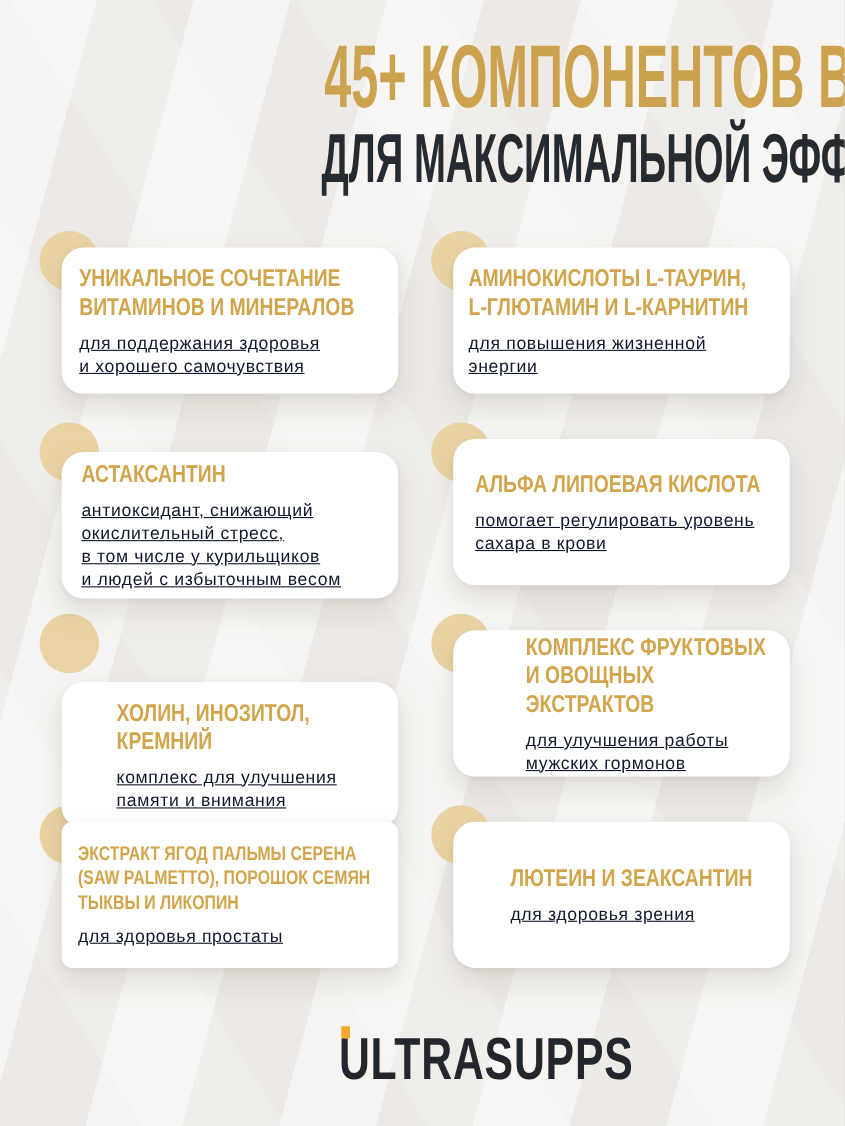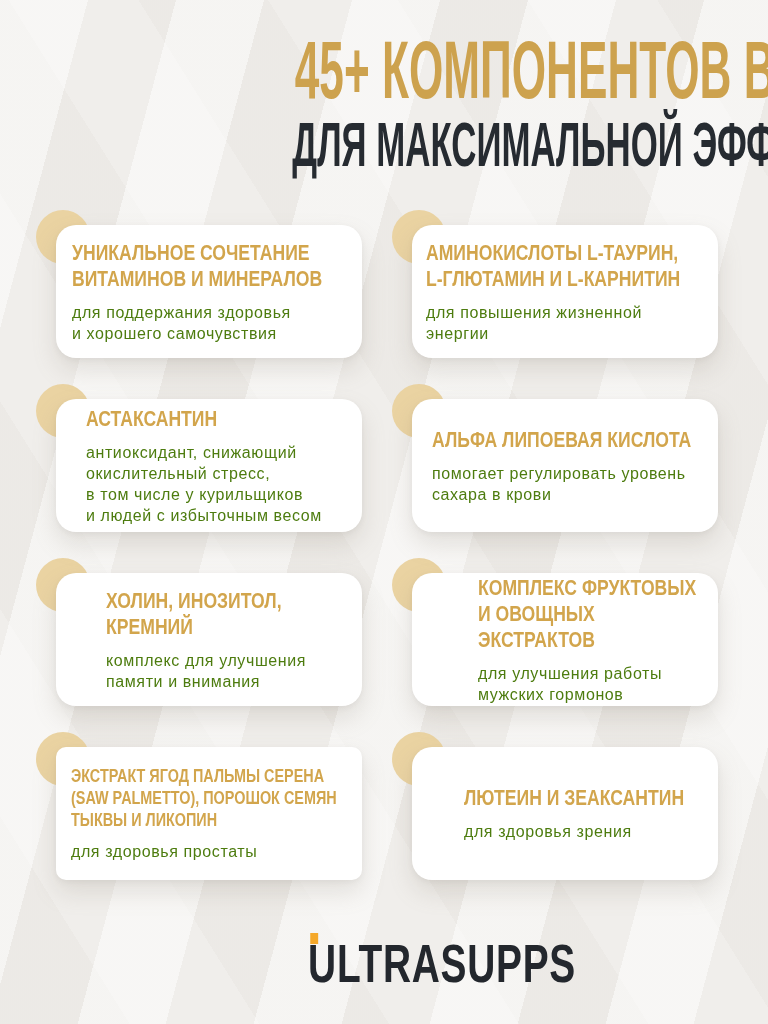--- a/index.html
+++ b/index.html
@@ -49,28 +49,28 @@
   .heading{
     font-weight:bold;font-size:22px;line-height:26px;
     color:#d2a54c;white-space:pre-line;letter-spacing:0px;
     width:125%;transform:scaleX(.8);transform-origin:left top;
     margin:0 0 0 0;
   }
   .heading.sm{font-size:18px;line-height:22px;width:125%;}
   .desc{
     margin-top:10px;
     font-size:16px;line-height:21px;letter-spacing:.6px;
-    color:#4d7c0f;white-space:pre-line;
+    color:#0f172a;white-space:pre-line;text-decoration:underline;
   }
   
   .cardwrap:nth-child(1) .panel{padding-left:16px;}
   .cardwrap:nth-child(2) .panel{padding-left:14px;}
-  .cardwrap:nth-child(3) .panel{padding-left:30px;}
+  .cardwrap:nth-child(3) .panel{padding-left:18px;margin-top:12px;}
   .cardwrap:nth-child(4) .panel{padding-left:20px;}
-  .cardwrap:nth-child(5) .panel{padding-left:50px;}
+  .cardwrap:nth-child(5) .panel{padding-left:50px;margin-top:47px;}
   .cardwrap:nth-child(6) .panel{padding-left:66px;}
   .cardwrap:nth-child(7) .panel{padding-left:15px;border-radius:10px;}
   .cardwrap:nth-child(8) .panel{padding-left:52px;}
   
   .logorow{position:absolute;top:936px;left:0;width:628px;text-align:right;}
   .logo{position:relative;display:inline-block;
     font-weight:bold;font-size:54px;line-height:1.0;color:#23272d;
     letter-spacing:1px;white-space:nowrap;
     transform:scaleX(.72);transform-origin:center top;
   }

